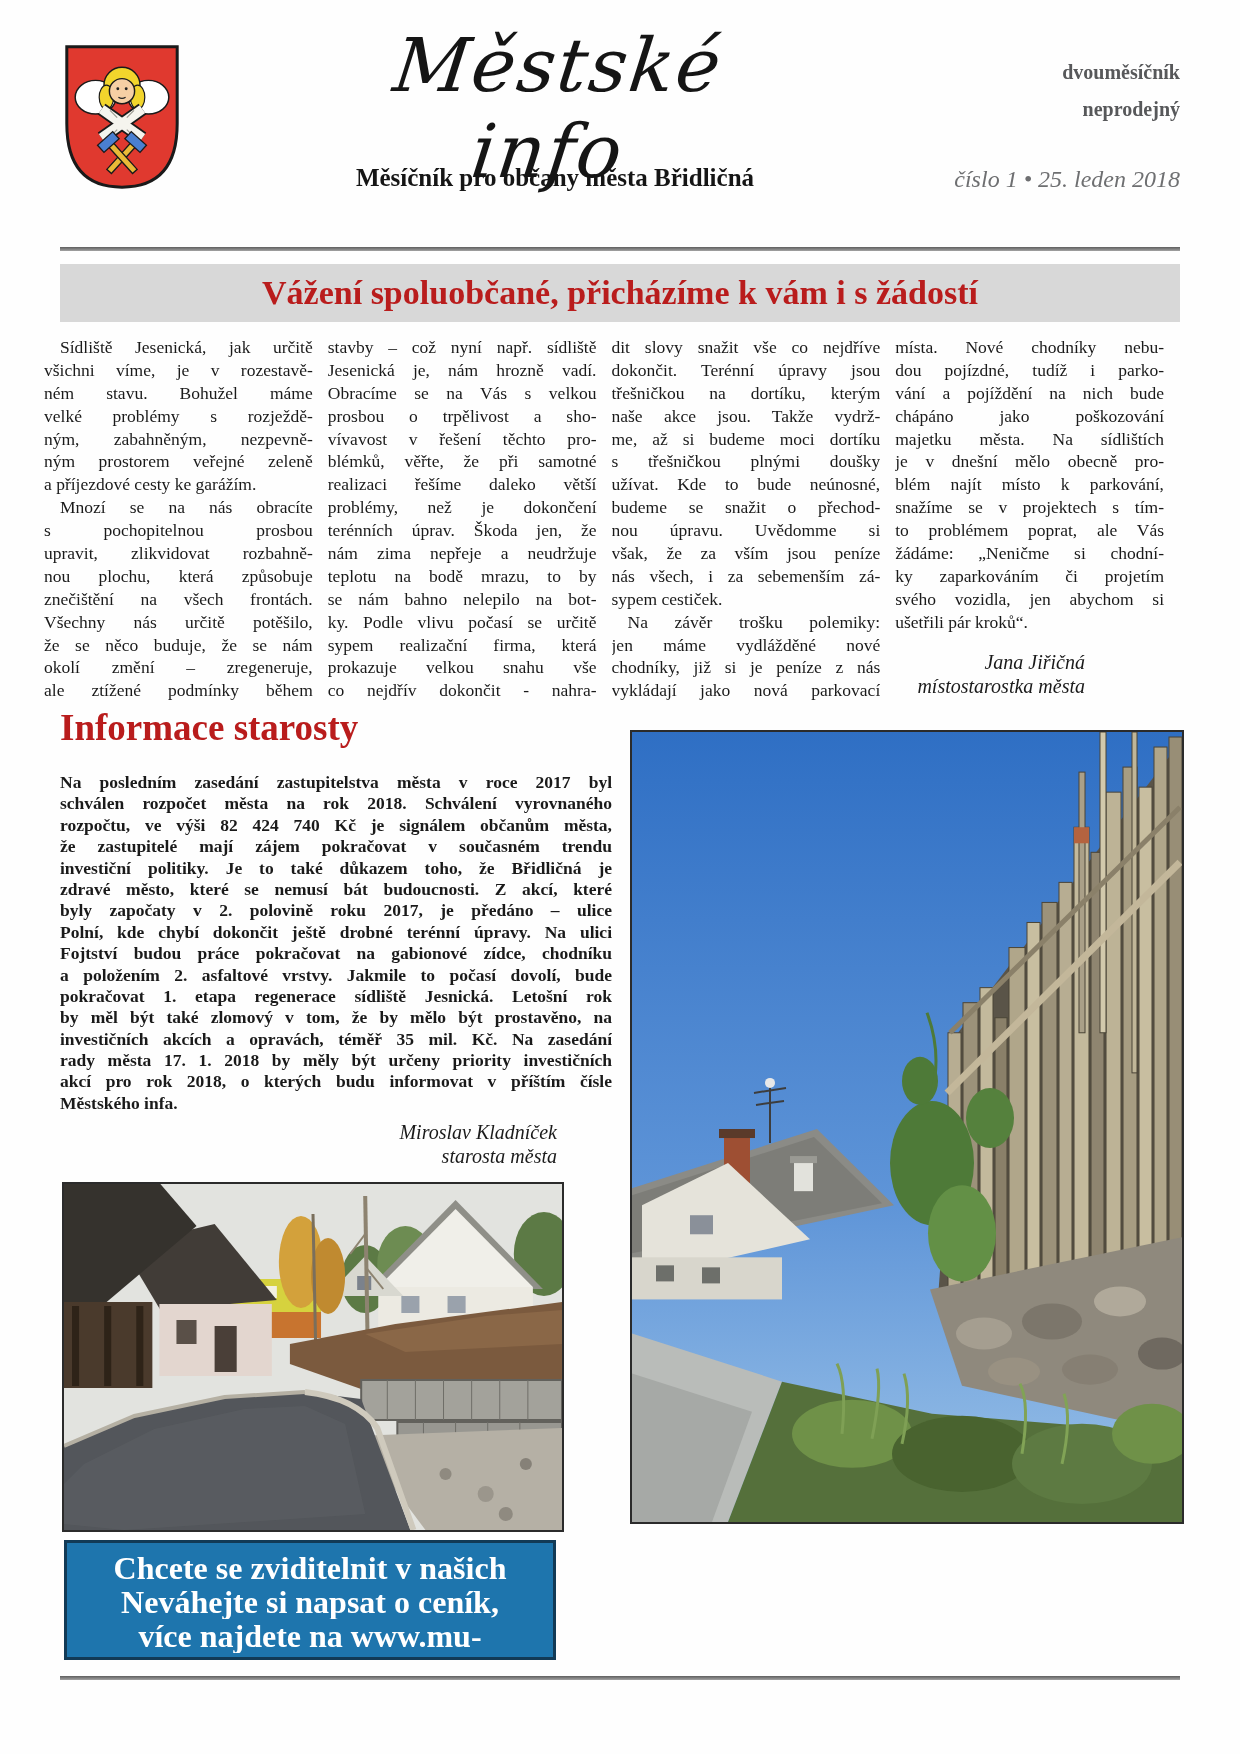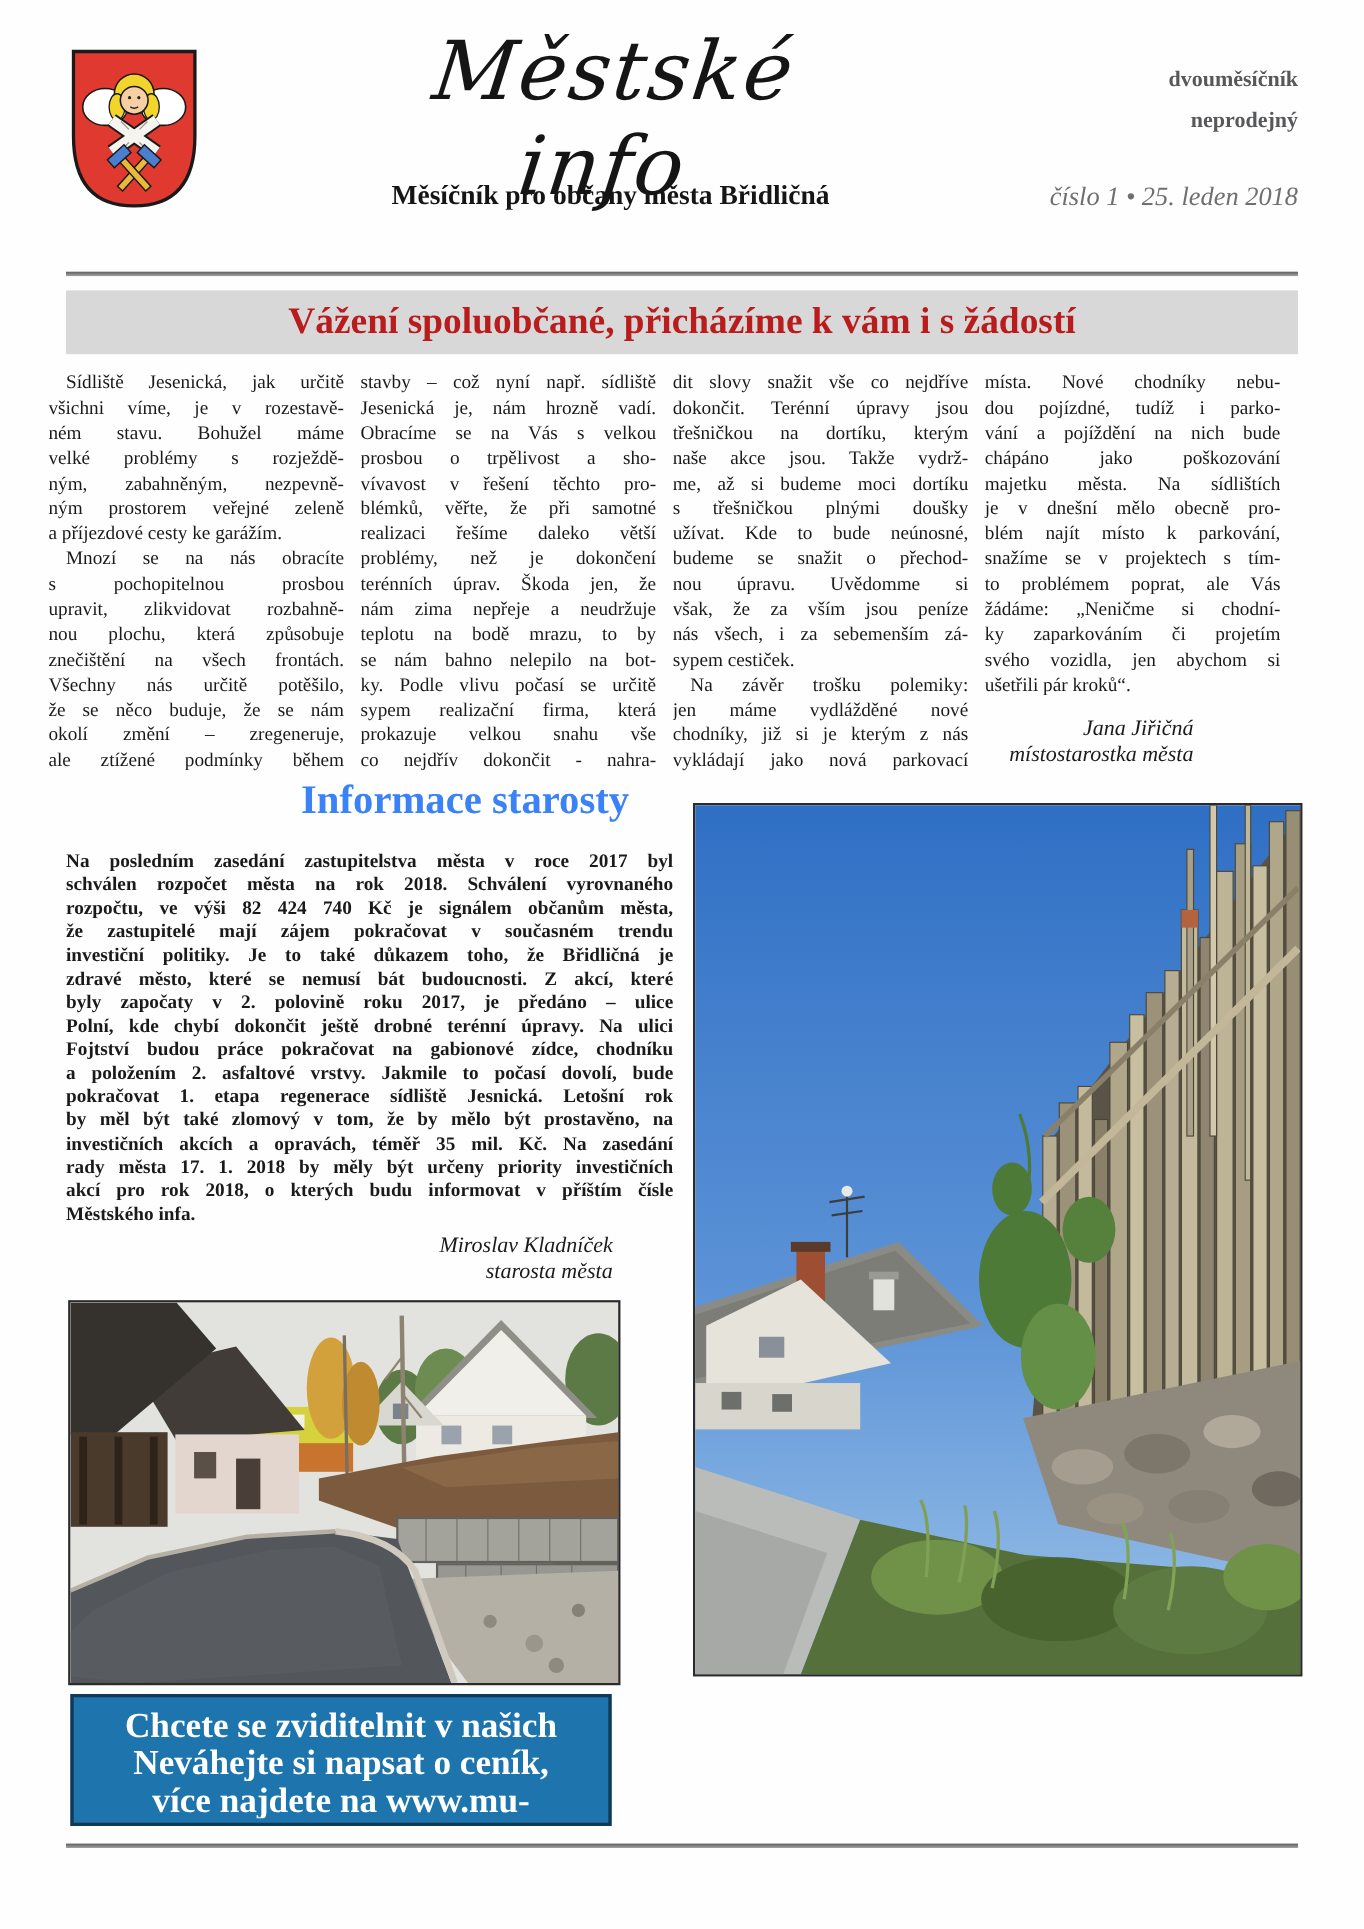--- a/index.html
+++ b/index.html
@@ -35,21 +35,21 @@
   .ln{text-align:justify;text-align-last:justify;overflow:hidden;}
   .ln.flush{text-align-last:left;}
   .ln.indent{text-indent:16px;}
   .lead-cols .ln{line-height:22.9px;height:22.9px;}
 
   .lead-sig{position:absolute;left:812px;top:650px;width:273px;text-align:right;
       font-style:italic;font-size:20px;line-height:24px;}
 
   
   .mayor-head{position:absolute;left:60px;top:706px;width:552px;padding-right:40px;
-      box-sizing:border-box;text-align:right;font-weight:700;font-size:37px;color:#3b82f6;}
+      box-sizing:border-box;text-align:left;font-weight:700;font-size:37px;color:#b91c1c;}
   .mayor-body{position:absolute;left:60px;top:772px;width:552px;font-size:17.5px;}
   .mayor-body .ln{line-height:21.4px;height:21.4px;font-weight:700;}
   .mayor-sig{position:absolute;left:60px;top:1120px;width:552px;padding-right:55px;
       box-sizing:border-box;text-align:right;font-style:italic;font-size:20px;line-height:24px;}
 
   
   .photo{position:absolute;border:2px solid #2b2b2b;background:#cfcfcf;}
   .photo svg{display:block;width:100%;height:100%;}
   .photo-road{left:62px;top:1182px;width:498px;height:346px;}
   .photo-fence{left:630px;top:730px;width:550px;height:790px;}
@@ -158,21 +158,21 @@
         <div class="ln">me, až si budeme moci dortíku</div>
         <div class="ln">s třešničkou plnými doušky</div>
         <div class="ln">užívat. Kde to bude neúnosné,</div>
         <div class="ln">budeme se snažit o přechod-</div>
         <div class="ln">nou úpravu. Uvědomme si</div>
         <div class="ln">však, že za vším jsou peníze</div>
         <div class="ln">nás všech, i za sebemenším zá-</div>
         <div class="ln flush">sypem cestiček.</div>
         <div class="ln indent">Na závěr trošku polemiky:</div>
         <div class="ln">jen máme vydlážděné nové</div>
-        <div class="ln">chodníky, již si je kterým z nás</div>
+        <div class="ln">chodníky, již si je peníze z nás</div>
         <div class="ln">vykládají jako nová parkovací</div>
       </div>
     <div class="lead-col">
         <div class="ln">místa. Nové chodníky nebu-</div>
         <div class="ln">dou pojízdné, tudíž i parko-</div>
         <div class="ln">vání a pojíždění na nich bude</div>
         <div class="ln">chápáno jako poškozování</div>
         <div class="ln">majetku města. Na sídlištích</div>
         <div class="ln">je v dnešní mělo obecně pro-</div>
         <div class="ln">blém najít místo k parkování,</div>

